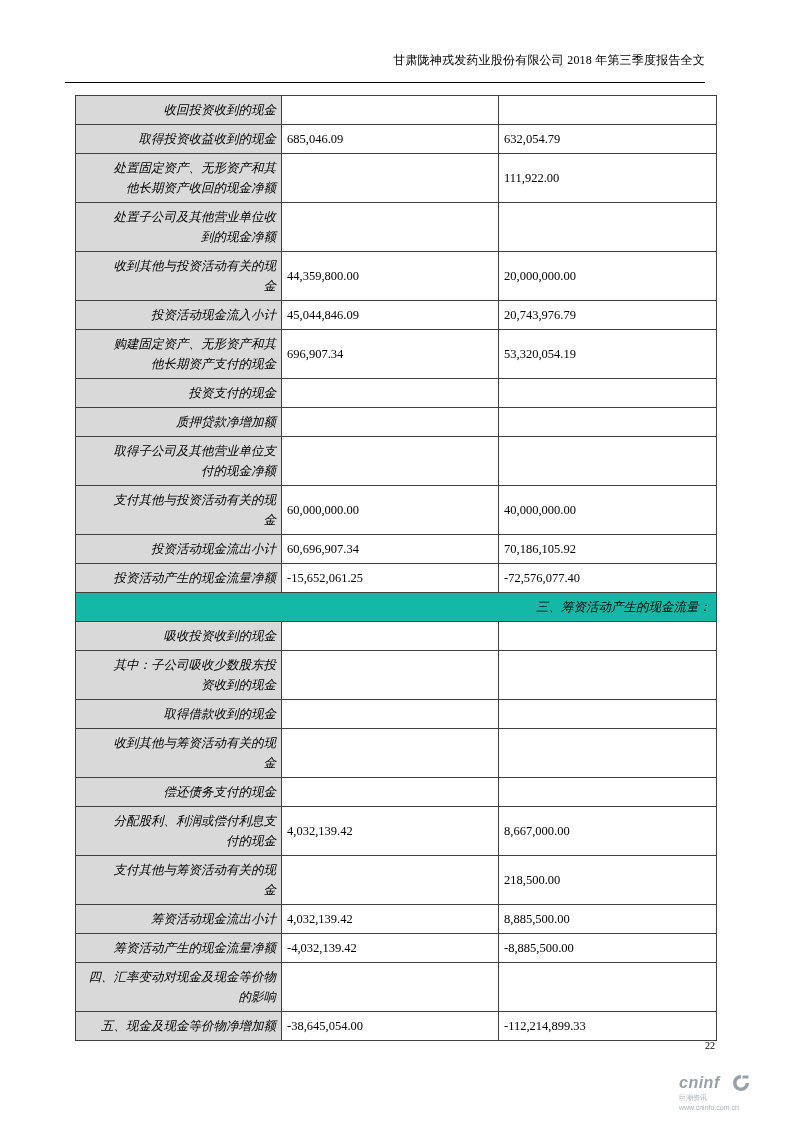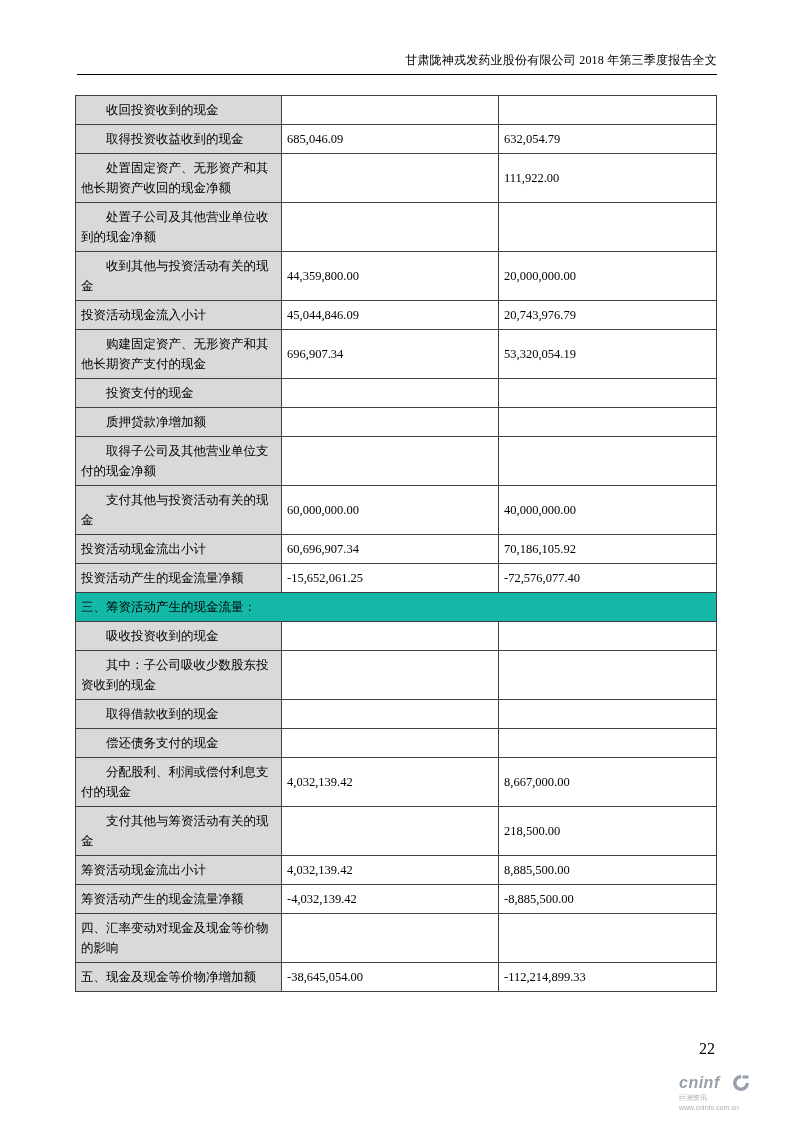--- a/index.html
+++ b/index.html
@@ -3,41 +3,41 @@
 <meta charset="utf-8">
 <style>
   html,body{margin:0;padding:0;}
   body{
     width:793px;height:1122px;background:#ffffff;
     font-family:"Liberation Serif","DejaVu Serif",serif;
     color:#000;position:relative;overflow:hidden;
   }
   .page{position:relative;width:793px;height:1122px;}
   .header{
-    position:absolute;top:52px;left:77px;width:640px;
-    border-bottom:1px solid #000;padding-bottom:5px;
+    position:absolute;top:52px;left:65px;width:640px;
+    border-bottom:1px solid #000;padding-bottom:13px;
     text-align:right;font-size:12px;letter-spacing:.2px;
   }
   table.cashflow{
     position:absolute;top:95px;left:75px;width:641px;
     border-collapse:collapse;table-layout:fixed;
   }
   table.cashflow td{
     border:1px solid #404040;
     font-size:12.5px;line-height:1.6;
     padding:4px 5px;vertical-align:middle;
     overflow:hidden;word-break:break-all;
   }
-  td.label{background:#d9d9d9;text-align:left;}
+  td.label{background:#d9d9d9;text-align:right;font-style:italic;}
   td.label.indent{text-indent:2em;}
   td.val{background:#ffffff;padding-right:6px;}
   td.section{background:#14b8a6;}
   .page-number{
     position:absolute;top:1040px;right:78px;
-    font-size:16px;
+    font-size:10px;
   }
   .logo{
     position:absolute;right:18px;bottom:10px;width:96px;
     color:#98a1ab;font-family:"Liberation Sans",sans-serif;
   }
   .logo-top{display:flex;align-items:center;gap:12px;}
   .logo-brand{font-size:16px;font-weight:bold;font-style:italic;letter-spacing:.5px;}
   .logo-mark svg{display:block;}
   .logo-sub{font-size:7px;line-height:1.35;color:#a8b0b8;margin-top:1px;}
 </style>
@@ -130,20 +130,25 @@
     <td class="val v1"></td>
     <td class="val v2"></td>
   </tr>
         <tr>
     <td class="label indent">其中：子公司吸收少数股东投资收到的现金</td>
     <td class="val v1"></td>
     <td class="val v2"></td>
   </tr>
         <tr>
     <td class="label indent">取得借款收到的现金</td>
+    <td class="val v1"></td>
+    <td class="val v2"></td>
+  </tr>
+        <tr>
+    <td class="label indent">收到其他与筹资活动有关的现金</td>
     <td class="val v1"></td>
     <td class="val v2"></td>
   </tr>
         <tr>
     <td class="label indent">偿还债务支付的现金</td>
     <td class="val v1"></td>
     <td class="val v2"></td>
   </tr>
         <tr>
     <td class="label indent">分配股利、利润或偿付利息支付的现金</td>

